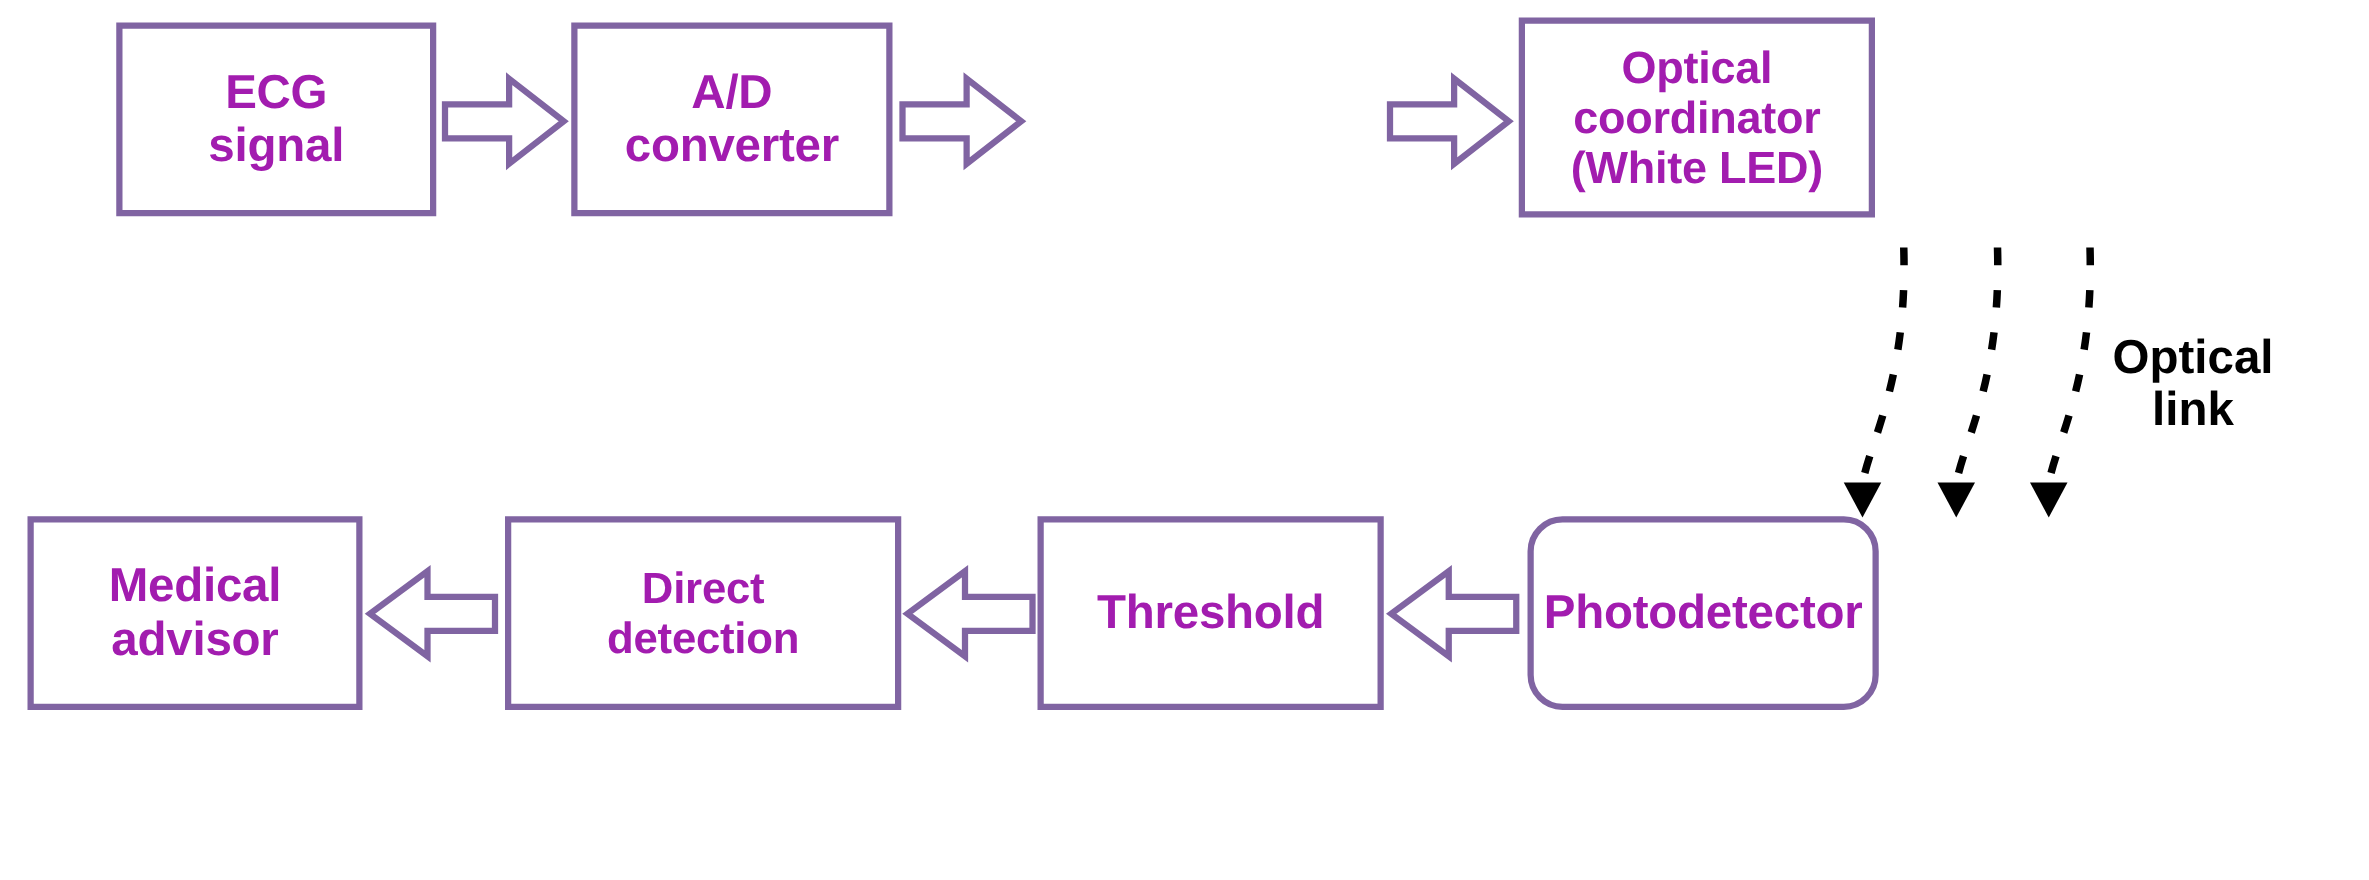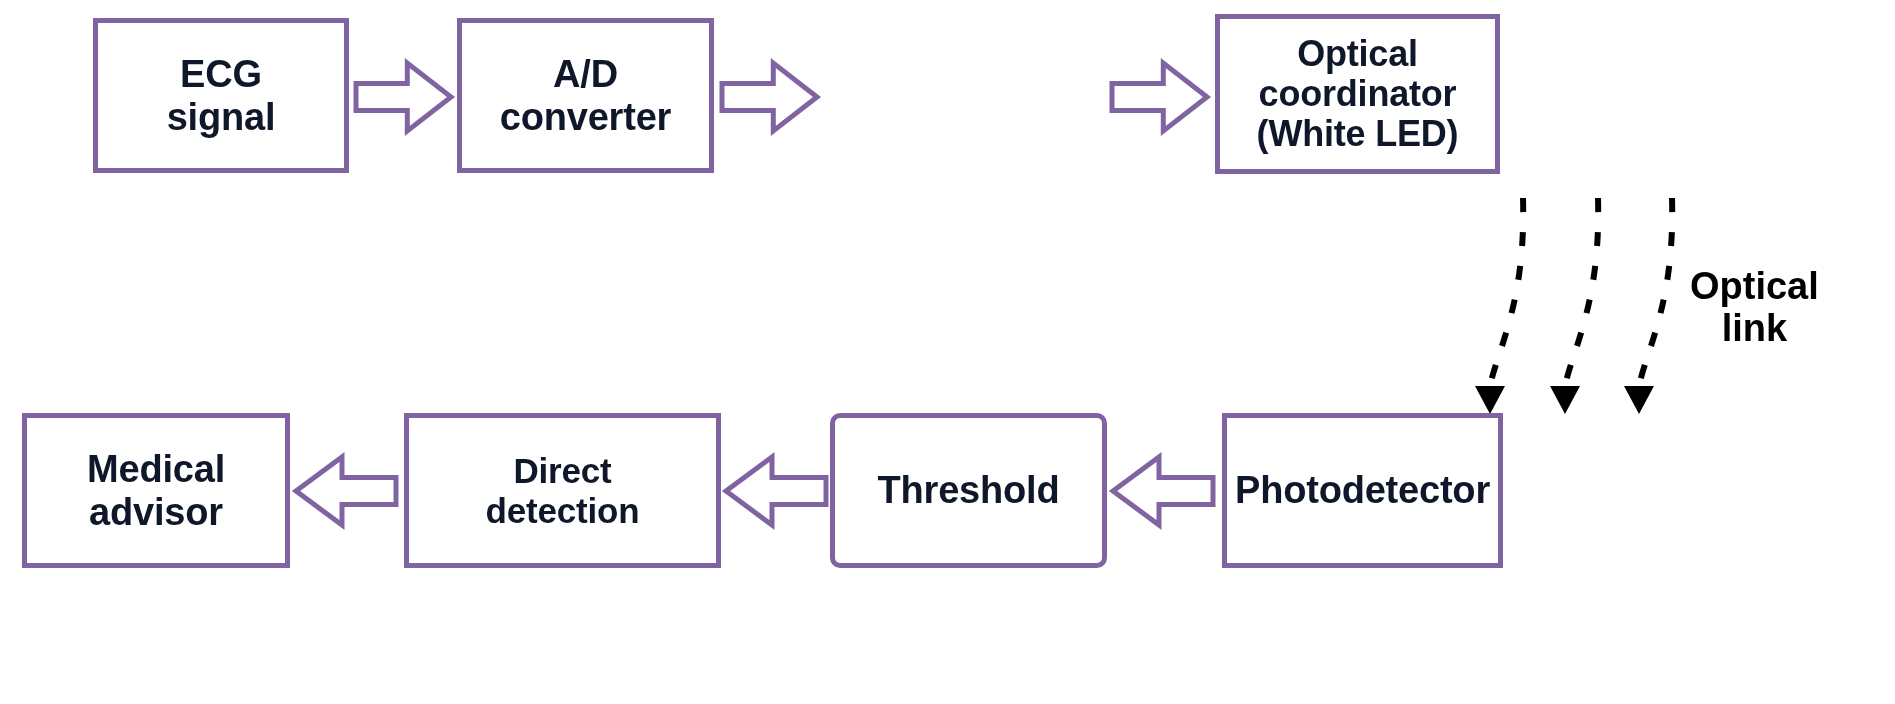--- a/index.html
+++ b/index.html
@@ -24,21 +24,21 @@
     box-sizing: border-box;
     background: #ffffff;
     border: 5px solid var(--stroke, #8064A2);
     display: flex;
     align-items: center;
     justify-content: center;
     text-align: center;
   }
   .node-label {
     font-weight: bold;
-    color: #0f172a;
+    color: #a21caf;
     line-height: 1.12;
     letter-spacing: -0.2px;
     white-space: pre-line;
     padding: 0 6px;
   }
   .arrow-svg {
     position: absolute;
     overflow: visible;
   }
   .link-label {
@@ -77,24 +77,24 @@
       <polygon points="0.0,20.4 51.3,20.4 51.3,0.0 95.0,34.0 51.3,68.0 51.3,47.6 0.0,47.6" fill="#ffffff" stroke="#8064A2" stroke-width="5" stroke-linejoin="miter"></polygon>
     </svg>
     <svg class="arrow-svg" width="1895" height="704" viewBox="0 0 1895 704" style="left: 0px; top: 0px;">
       <path d="M 1523 198 C 1526 301.4, 1498 348.4, 1490 386" fill="none" stroke="#000000" stroke-width="6" stroke-dasharray="14 20" stroke-linecap="butt"></path>
       <polygon points="1475,386 1505,386 1490,414" fill="#000000"></polygon>
       <path d="M 1598 198 C 1601 301.4, 1573 348.4, 1565 386" fill="none" stroke="#000000" stroke-width="6" stroke-dasharray="14 20" stroke-linecap="butt"></path>
       <polygon points="1550,386 1580,386 1565,414" fill="#000000"></polygon>
       <path d="M 1672 198 C 1675 301.4, 1647 348.4, 1639 386" fill="none" stroke="#000000" stroke-width="6" stroke-dasharray="14 20" stroke-linecap="butt"></path>
       <polygon points="1624,386 1654,386 1639,414" fill="#000000"></polygon>
     </svg>
-    <div class="node" style="left: 1222px; top: 413px; width: 281px; height: 155px; --stroke: #8064A2;">
+    <div class="node" style="left: 1222px; top: 413px; width: 281px; height: 155px; border-radius: 28px; --stroke: #8064A2;">
       <div class="node-label" style="font-size: 38px;">Photodetector</div>
     </div>
-    <div class="node" style="left: 830px; top: 413px; width: 277px; height: 155px; border-radius: 10px; --stroke: #8064A2;">
+    <div class="node" style="left: 830px; top: 413px; width: 277px; height: 155px; --stroke: #8064A2;">
       <div class="node-label" style="font-size: 38px;">Threshold</div>
     </div>
     <div class="node" style="left: 404px; top: 413px; width: 317px; height: 155px; --stroke: #8064A2;">
       <div class="node-label" style="font-size: 35px;">Direct
 detection</div>
     </div>
     <div class="node" style="left: 22px; top: 413px; width: 268px; height: 155px; --stroke: #8064A2;">
       <div class="node-label" style="font-size: 38px; text-align: center;">Medical
 advisor</div>
     </div>

